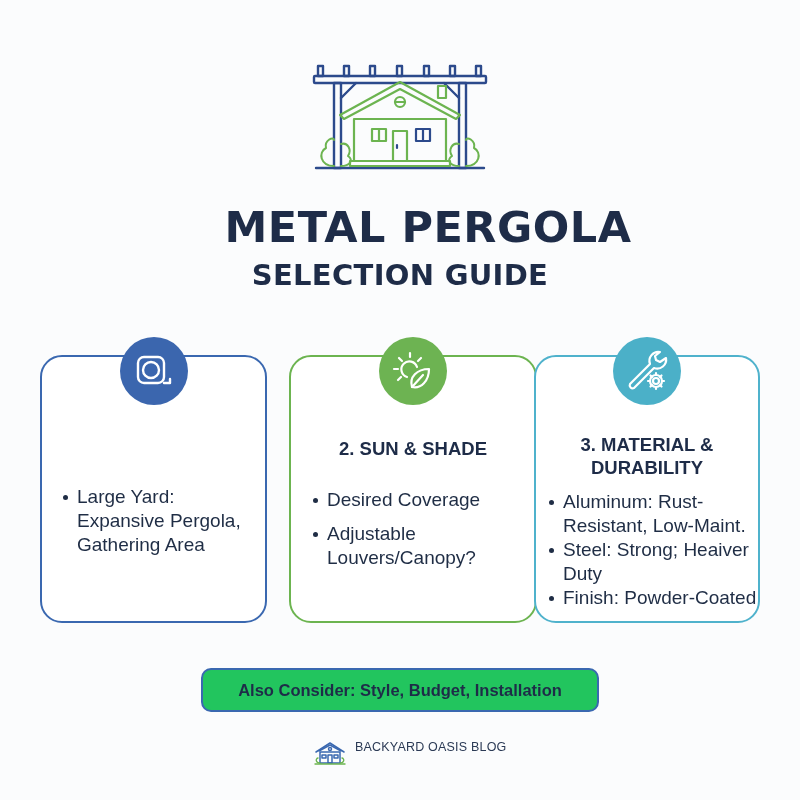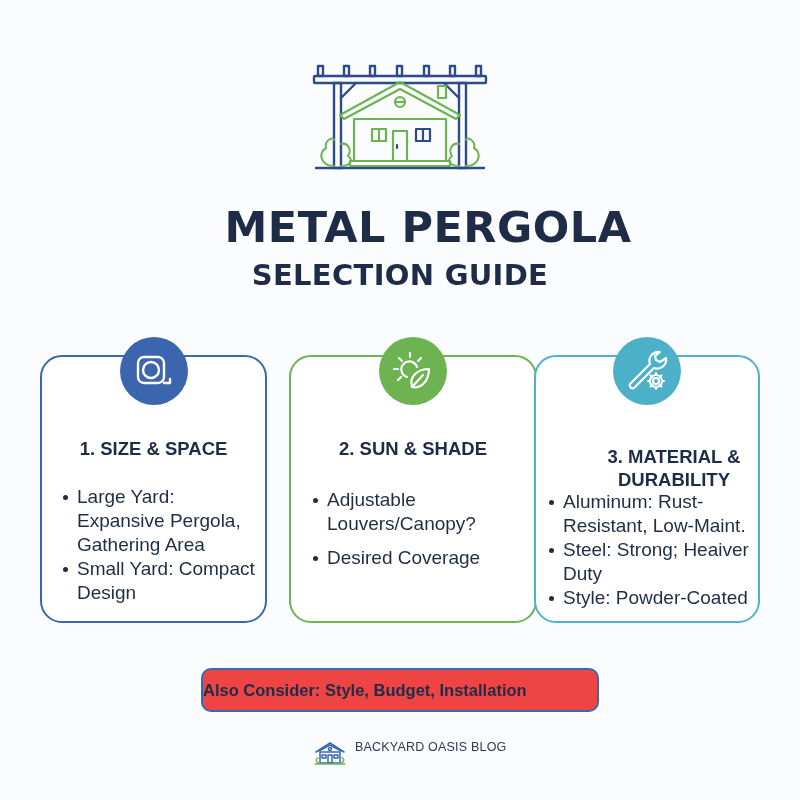--- a/index.html
+++ b/index.html
@@ -33,37 +33,37 @@
   }
   .c1 .badge { background: #3b66ae; }
   .c2 .badge { background: #6db352; }
   .c3 .badge { background: #4bb0c8; }
 
   .card-title {
     position: absolute; left: 0; width: 100%; text-align: center;
     font-weight: bold; font-size: 18.5px; color: #1e2c48; line-height: 23px;
   }
   .c1 .card-title, .c2 .card-title { top: 80px; }
-  .c3 .card-title { top: 88px; margin-left: 27px; }
+  .c3 .card-title { top: 76px; }
 
   .bullets { position: absolute; list-style: none; font-size: 19px; line-height: 24px; color: #1f2d45; }
   .bullets li { position: relative; padding-left: 15px; }
   .bullets li::before {
     content: ""; position: absolute; left: 1px; top: 10px; width: 5px; height: 5px;
     border-radius: 50%; background: #1f2d45;
   }
   .c1 .bullets { left: 20px; top: 128px; width: 200px; }
   .c2 .bullets { left: 21px; top: 131px; width: 190px; }
   .c2 .bullets li + li { margin-top: 10px; }
   .c3 .bullets { left: 12px; top: 133px; width: 210px; }
 
   .banner {
     position: absolute; left: 201px; top: 668px; width: 398px; height: 44px;
-    border: 2.5px solid #3a68b0; border-radius: 10px; background: #ef4444;
-    display: flex; align-items: center; justify-content: flex-start;
+    border: 2.5px solid #3a68b0; border-radius: 10px; background: #22c55e;
+    display: flex; align-items: center; justify-content: center;
     font-weight: bold; font-size: 16.5px; color: #1e2c48;
   }
 
   .footer { position: absolute; left: 313px; top: 740px; height: 26px; display: flex; }
   .footer-text { margin-left: 8px; font-size: 12.5px; color: #2b3a55; letter-spacing: 0.2px; }
 </style>
 </head>
 <body>
 
 <svg class="hero-icon" viewBox="0 0 180 112" fill="none" stroke-linejoin="round" stroke-linecap="round">
@@ -116,61 +116,59 @@
 <div class="title-2">SELECTION GUIDE</div>
 
 <div class="card c1">
   <div class="badge">
     <svg width="40" height="40" viewBox="0 0 40 40" fill="none" stroke="#ffffff" stroke-width="2.4" stroke-linejoin="round" stroke-linecap="round">
       <rect x="4" y="6" width="26" height="26" rx="6"></rect>
       <circle cx="17" cy="19" r="8"></circle>
       <path d="M30 32 L36 32 L36 28"></path>
     </svg>
   </div>
-  <div class="card-title">1. SIZE &amp; SPACE</div>
   <ul class="bullets">
     <li>Large Yard: Expansive Pergola, Gathering Area</li>
-    <li>Small Yard: Compact Design</li>
   </ul>
 </div>
 
 <div class="card c2">
   <div class="badge">
     <svg width="44" height="44" viewBox="0 0 44 44" fill="none" stroke="#ffffff" stroke-width="2.2" stroke-linecap="round" stroke-linejoin="round">
       <path d="M26 18 A8 8 0 1 0 16 28"></path>
       <line x1="19" y1="4" x2="19" y2="8"></line>
       <line x1="8" y1="9" x2="11" y2="12"></line>
       <line x1="30" y1="9" x2="27" y2="12"></line>
       <line x1="3" y1="20" x2="7" y2="20"></line>
       <line x1="7" y1="31" x2="10" y2="28"></line>
       <path d="M21 38 C18 28 26 20 38 20 C38 32 30 40 21 38 Z"></path>
       <path d="M21 38 L32 26"></path>
     </svg>
   </div>
   <div class="card-title">2. SUN &amp; SHADE</div>
   <ul class="bullets">
+    <li>Desired Coverage</li>
     <li>Adjustable Louvers/Canopy?</li>
-    <li>Desired Coverage</li>
   </ul>
 </div>
 
 <div class="card c3">
   <div class="badge">
     <svg width="46" height="46" viewBox="0 0 46 46" fill="none" stroke="#ffffff" stroke-width="2.2" stroke-linecap="round" stroke-linejoin="round">
       <path d="M36 4 A9 9 0 0 0 26 16 L6 36 A3 3 0 0 0 10 40 L30 20 A9 9 0 0 0 42 10 L36 14 L32 12 L31 8 Z"></path>
       <circle cx="32" cy="33" r="3"></circle>
       <path d="M32 25 L32 27 M32 39 L32 41 M24 33 L26 33 M38 33 L40 33 M26.5 27.5 L28 29 M36 37 L37.5 38.5 M37.5 27.5 L36 29 M28 37 L26.5 38.5"></path>
       <circle cx="32" cy="33" r="6"></circle>
     </svg>
   </div>
   <div class="card-title">3. MATERIAL &amp; DURABILITY</div>
   <ul class="bullets">
     <li>Aluminum: Rust-Resistant, Low-Maint.</li>
     <li>Steel: Strong; Heaiver Duty</li>
-    <li>Style: Powder-Coated</li>
+    <li>Finish: Powder-Coated</li>
   </ul>
 </div>
 
 <div class="banner">
   <span>Also Consider: Style, Budget, Installation</span>
 </div>
 
 <div class="footer">
   <svg width="34" height="26" viewBox="0 0 34 26" fill="none" stroke-linejoin="round" stroke-linecap="round">
     <g stroke="#3a68b0" stroke-width="1.5">

